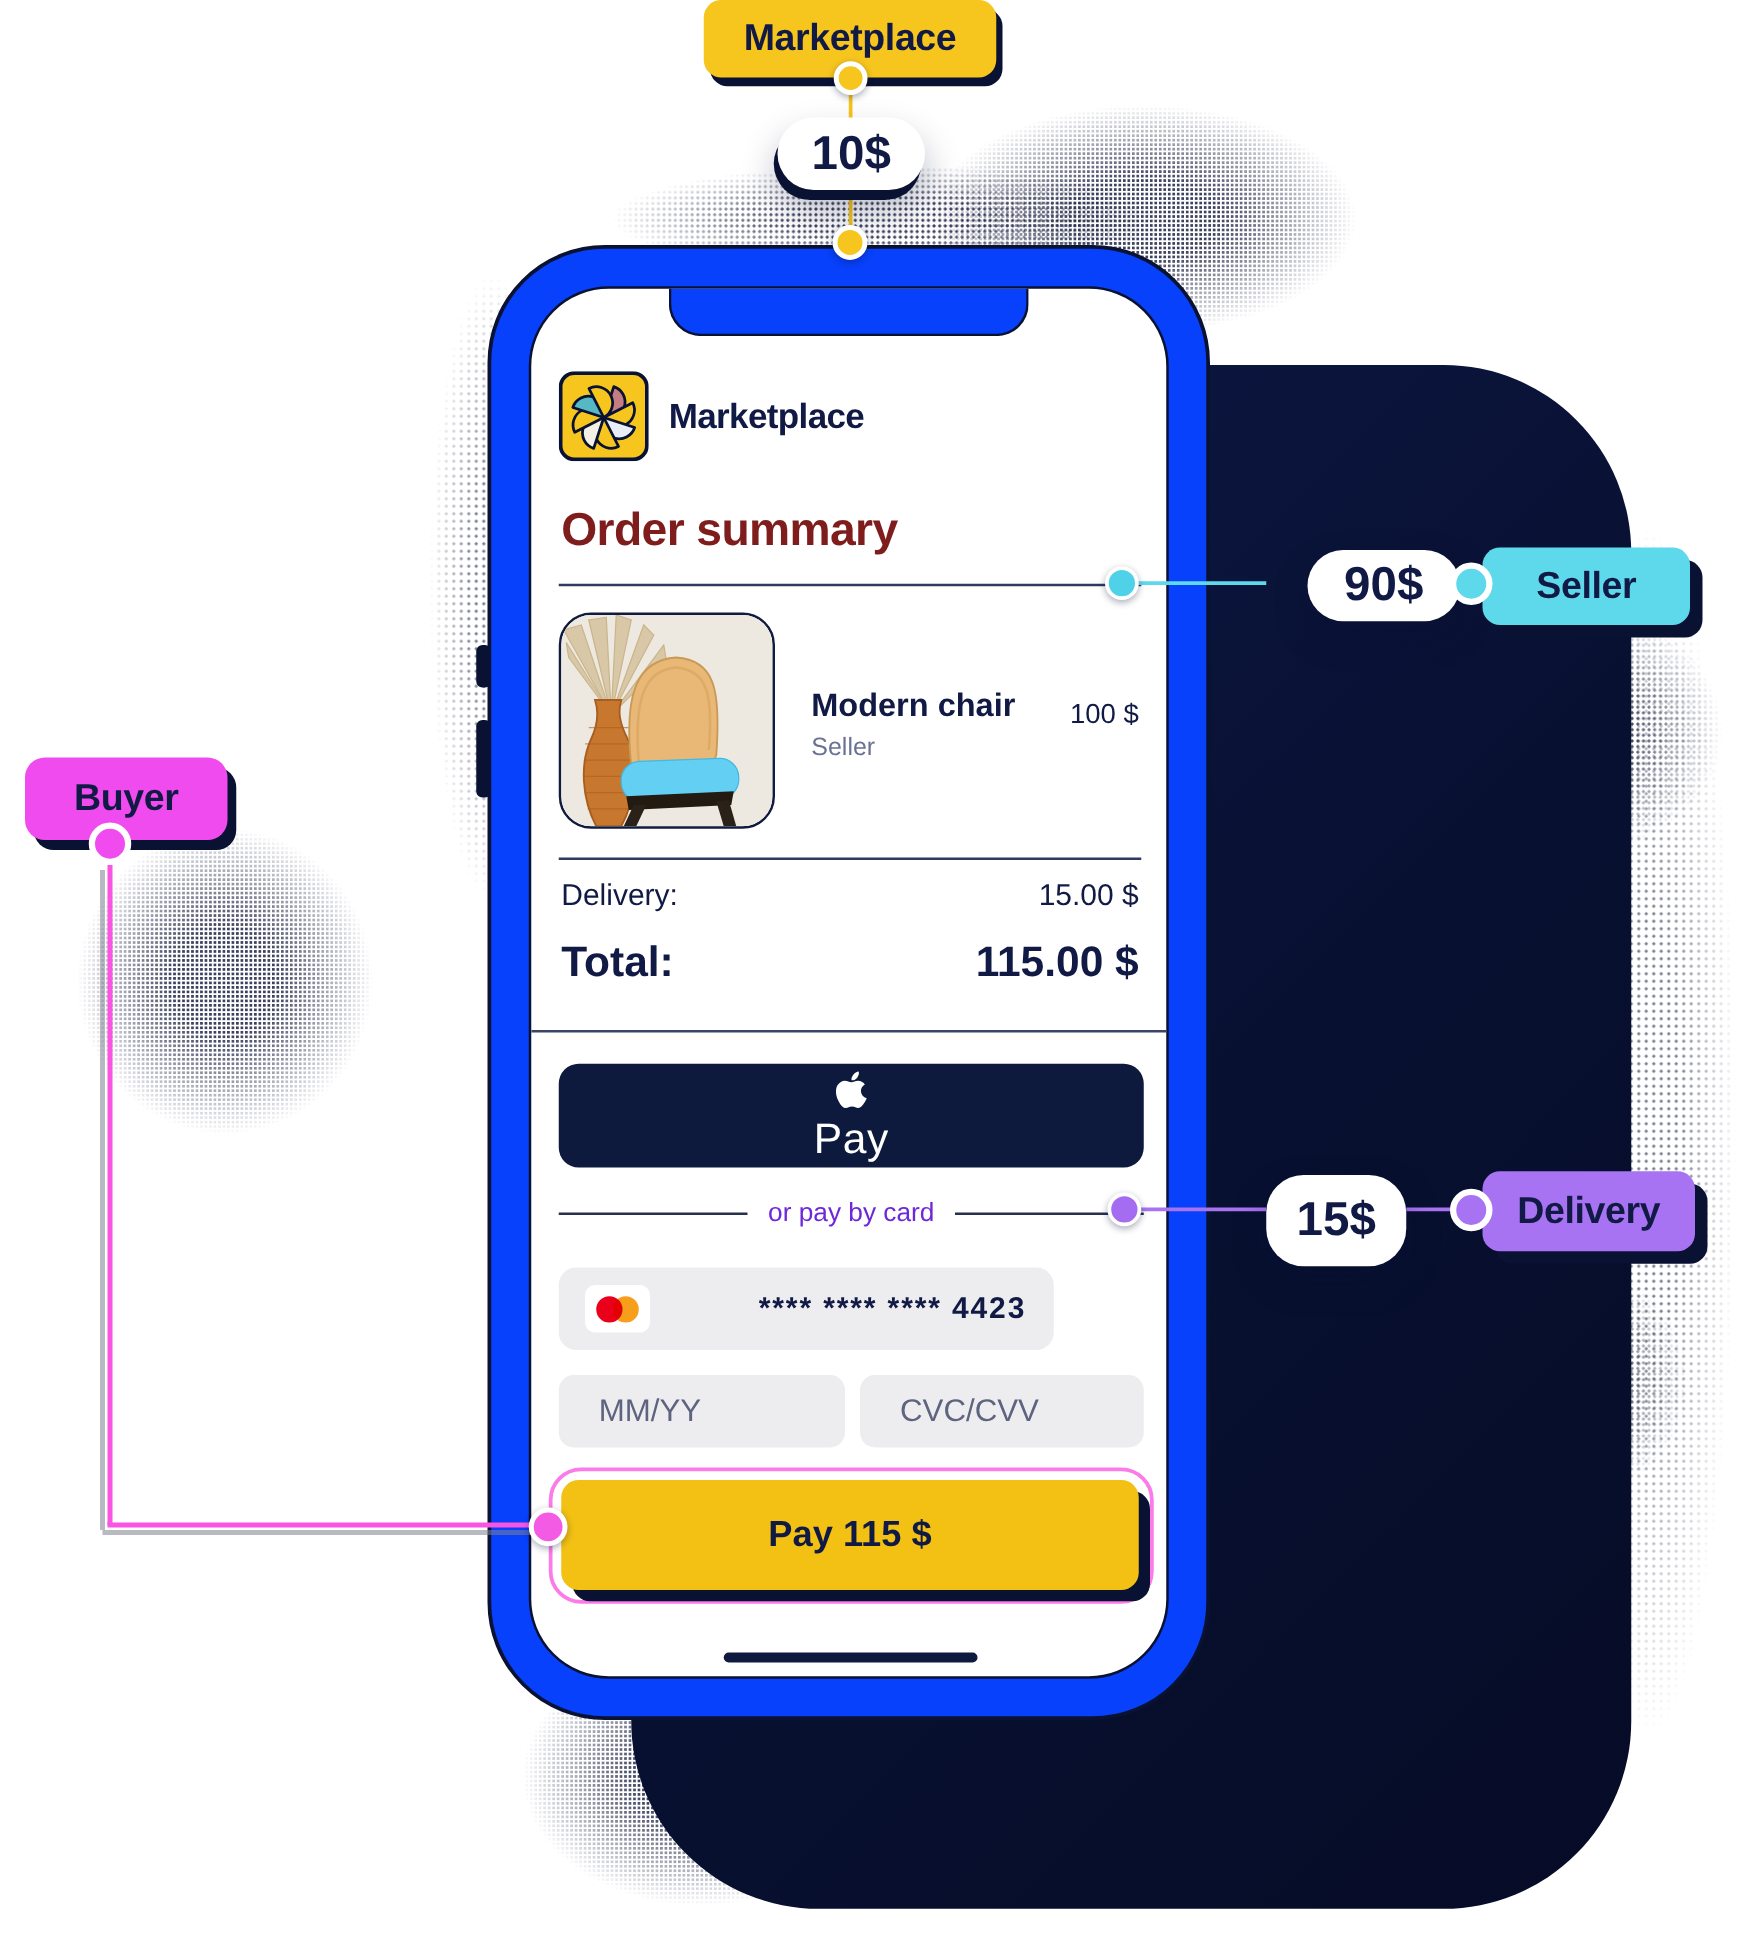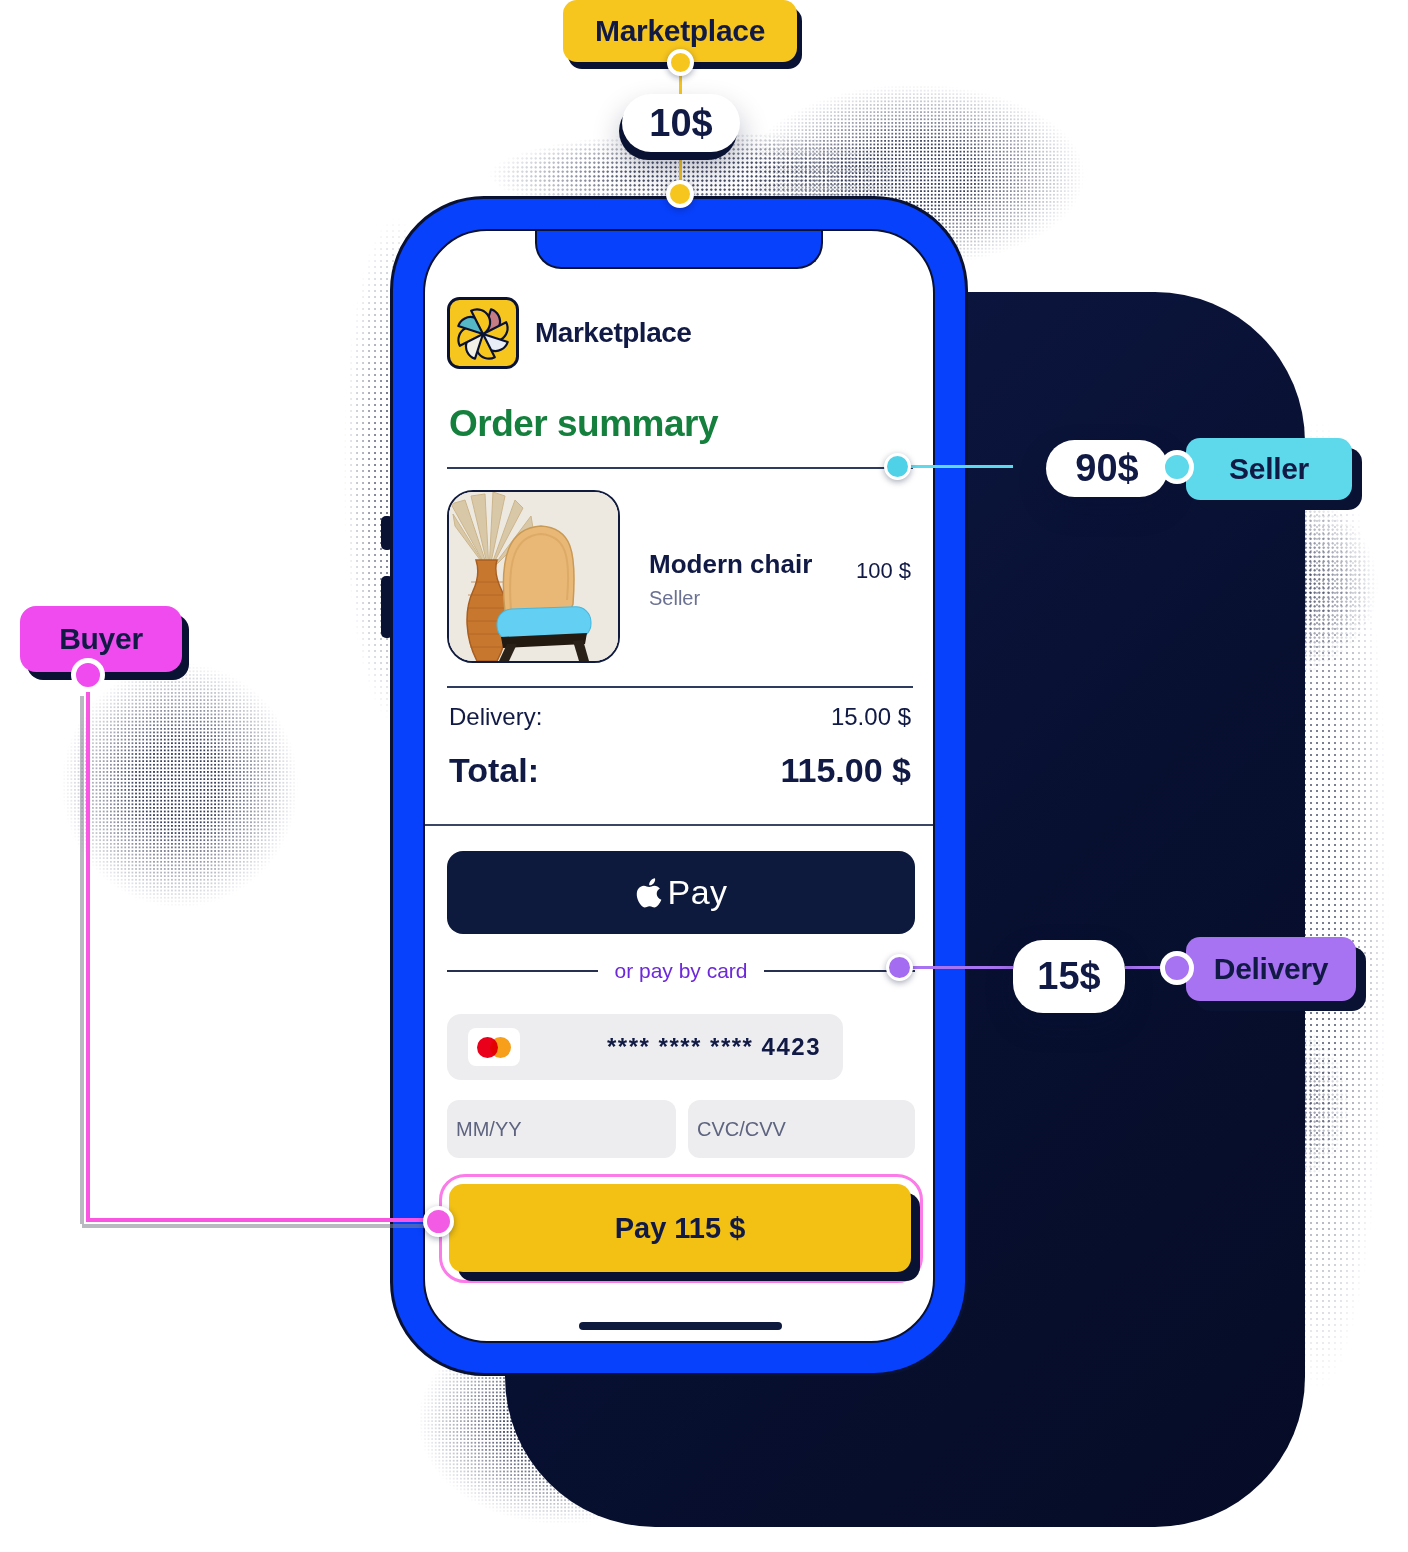--- a/index.html
+++ b/index.html
@@ -39,53 +39,53 @@
   #power-btn { position:absolute; z-index:1; background:#0841FC; border:2px solid #0A1233; border-radius:6px; }
   #screen { position:absolute; left:30px; top:30px; width:512px; height:1114px; background:#fff;
     border:2px solid #0A1233; border-radius:64px; overflow:hidden; }
   #notch { position:absolute; left:50%; transform:translateX(-50%); top:-2px; width:288px; height:40px;
     background:#0841FC; border:2px solid #0A1233; border-top:none;
     border-radius:0 0 26px 26px; }
 
   .logo-row { position:absolute; left:22px; top:66px; display:flex; align-items:center; gap:16px; }
   .wordmark { font-size:28px; font-weight:bold; color:#111A45; letter-spacing:-.5px; }
 
-  .app-title { position:absolute; left:24px; top:172px; font-size:37px; font-weight:600; color:#15803d; letter-spacing:-.5px; }
+  .app-title { position:absolute; left:24px; top:172px; font-size:37px; font-weight:600; color:#7f1d1d; letter-spacing:-.5px; }
 
   .divider { position:absolute; height:2px; background:#2E3A5E; }
 
   .product-img { position:absolute; left:22px; top:259px; width:173px; height:173px;
     border:2px solid #101B3E; border-radius:26px; overflow:hidden; }
   .product-name { position:absolute; left:224px; top:318px; font-size:26px; font-weight:bold; color:#111A45; }
   .product-seller { position:absolute; left:224px; top:356px; font-size:20px; color:#6A7193; }
   .product-price { position:absolute; right:22px; top:327px; font-size:22px; font-weight:500; color:#111A45; }
 
   .row-label { position:absolute; left:24px; color:#111A45; }
   .row-value { position:absolute; right:22px; color:#111A45; text-align:right; }
 
   .applepay { position:absolute; left:22px; top:620px; width:468px; height:83px; background:#0D1A3D;
-    border-radius:16px; display:flex; align-items:center; justify-content:center; gap:3px; cursor:pointer; }
+    border-radius:16px; display:flex; align-items:center; justify-content:center; gap:3px; cursor:pointer;flex-direction:column; }
   .applepay span { color:#fff; font-size:34px; font-weight:500; letter-spacing:.5px; }
 
   .or-row { position:absolute; left:22px; top:728px; width:468px; display:flex; align-items:center; gap:16px; }
   .or-row .hl { flex:1; height:2px; background:#28304F; }
   .or-row .txt { font-size:21px; color:#6d28d9; white-space:nowrap; }
 
   .card-field { position:absolute; left:22px; top:783px; width:396px; height:66px; background:#EDEDEF;
     border-radius:14px; display:flex; align-items:center; cursor:pointer; }
   .mc-chip { width:52px; height:38px; background:#fff; border-radius:8px; margin-left:21px;
     display:flex; align-items:center; justify-content:center; }
   .mc-c { width:21px; height:21px; border-radius:50%; }
   .mc-red { background:#EB001B; margin-right:-8px; }
   .mc-org { background:#F79E1B; mix-blend-mode:multiply; }
   .card-number { margin-left:auto; margin-right:22px; font-size:24px; font-weight:bold; color:#111A45; letter-spacing:1.5px; }
 
   .mini-field { position:absolute; top:869px; height:58px; background:#EDEDEF; border-radius:12px; }
   .mini-field input { width:100%; height:100%; background:transparent; border:none; outline:none;
-    padding-left:9px; font-family:"Liberation Sans", sans-serif; font-size:20px; color:#5E6480; }
+    padding-left:32px; font-family:"Liberation Sans", sans-serif; font-size:25px; color:#5E6480; }
   .mini-field input::placeholder { color:#5E6480; opacity:1; }
 
   .pay-outline { position:absolute; left:14px; top:943px; width:484px; height:109px;
     border:3px solid #FB7BE8; border-radius:26px; }
   .pay-btn { position:absolute; left:24px; top:953px; width:462px; height:88px; background:#F2C113;
     border-radius:14px; box-shadow:9px 9px 0 #0A1233; display:flex; align-items:center; justify-content:center;
     font-size:29px; font-weight:bold; color:#111A45; cursor:pointer; }
 
   .home-bar { position:absolute; left:154px; top:1091px; width:203px; height:8px; border-radius:4px; background:#0E1B3E; }
 </style>

